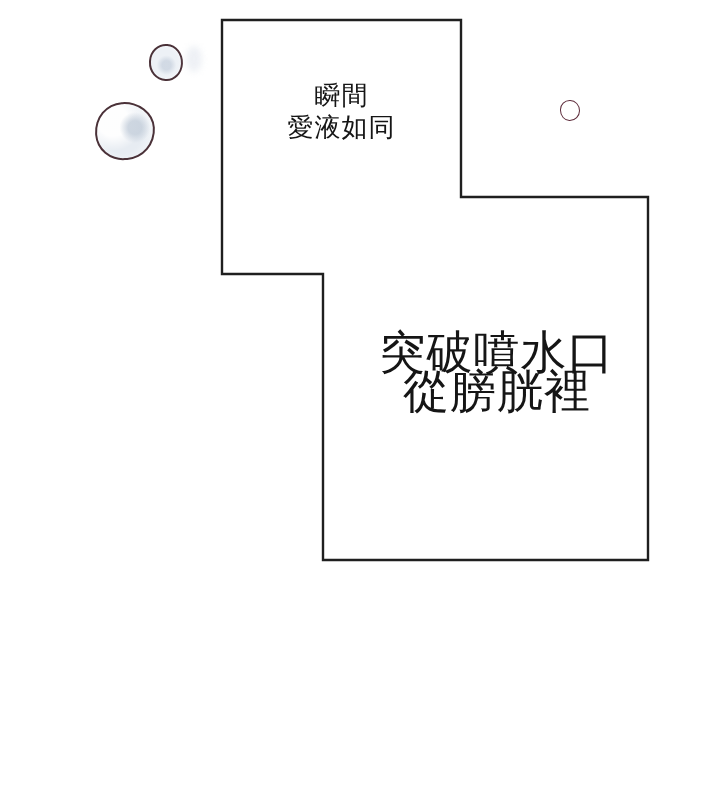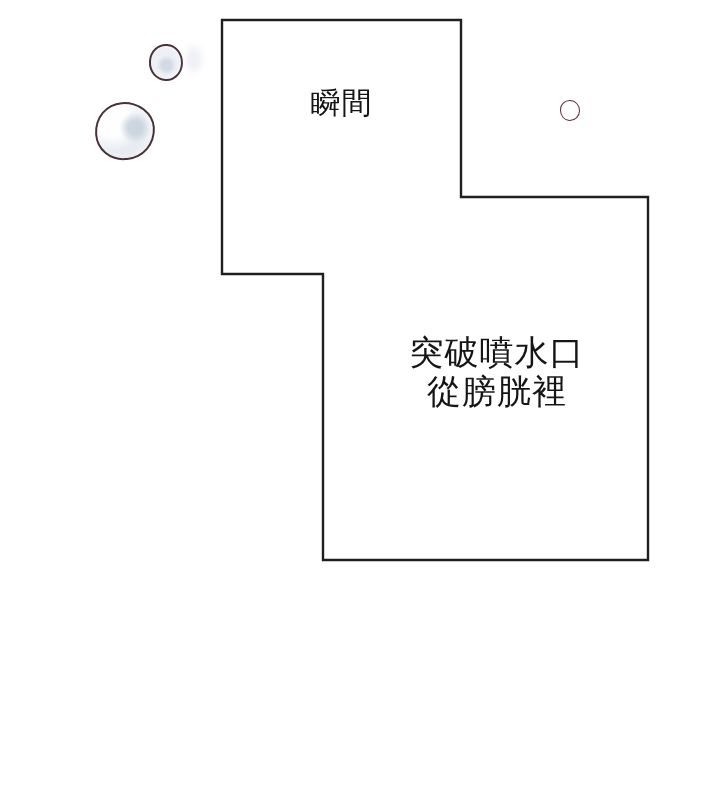--- a/index.html
+++ b/index.html
@@ -35,26 +35,26 @@
     stroke-linejoin: miter;
   }
 
   .balloon-text {
     position: absolute;
     text-align: center;
     color: var(--text-color);
     white-space: nowrap;
   }
   .balloon-text.top {
-    left: 222px; top: 87px; width: 239px;
-    font-size: 30px; line-height: 32px; letter-spacing: 1px;
+    left: 222px; top: 79px; width: 239px;
+    font-size: 26px; line-height: 32px; letter-spacing: 1px;
   }
   .balloon-text.bottom {
     left: 334px; top: 333px; width: 326px;
-    font-size: 34px; line-height: 39px; letter-spacing: 1px;
+    font-size: 46px; line-height: 39px; letter-spacing: 1px;
   }
 
   .bubble {
     position: absolute;
     border: 2.2px solid var(--bubble-outline);
   }
   .bubble.large {
     left: 95px; top: 102px; width: 60px; height: 58px;
     border-radius: 48% 52% 50% 47% / 52% 48% 53% 47%;
     background:
@@ -96,20 +96,21 @@
     <polygon points="222,20 461,20 461,197 648,197 648,560 323,560 323,274 222,274"></polygon>
   </svg>
 
   <div class="bubble large"></div>
   <div class="bubble small"></div>
   <div class="smudge"></div>
   <div class="bubble tiny"></div>
 
   <div class="balloon-text top">
     <div>瞬間</div>
+    <div>愛液如同</div>
   </div>
 
   <div class="balloon-text bottom">
     <div>突破噴水口</div>
     <div>從膀胱裡</div>
   </div>
 
 </div>
 
 </body></html>

